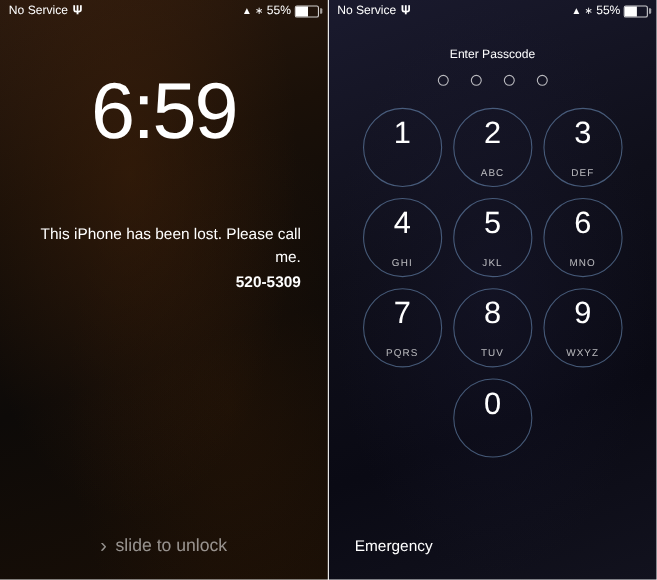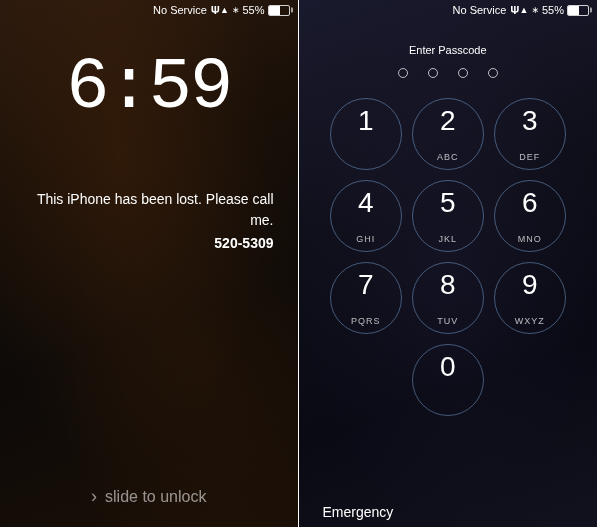--- a/index.html
+++ b/index.html
@@ -54,21 +54,21 @@
       background: radial-gradient(ellipse at 50% 50%, rgba(30,30,60,0.3) 0%, transparent 70%);
       pointer-events: none;
     }
 
     
     .status-bar {
       width: 100%;
       height: 20px;
       display: flex;
       align-items: center;
-      justify-content: flex-end;
+      justify-content: space-between;
       padding: 0 8px;
       font-size: 11px;
       font-weight: 500;
       color: white;
       flex-shrink: 0;
       position: relative;
       z-index: 2;
     }
 
     .status-left {
@@ -111,25 +111,24 @@
       width: 55%;
       background: white;
       border-radius: 1px 0 0 1px;
     }
 
     
     .time-display {
       font-size: 72px;
       font-weight: 200;
       color: white;
-      margin-top: 27px;
+      margin-top: 40px;
       letter-spacing: -2px;
       position: relative;
       z-index: 2;
-      font-family: Liberation Mono, monospace;
     }
 
     .date-display {
       font-size: 16px;
       font-weight: 300;
       color: rgba(255,255,255,0.9);
       margin-top: 4px;
       position: relative;
       z-index: 2;
     }
@@ -239,21 +238,21 @@
       font-size: 9px;
       font-weight: 500;
       color: rgba(255,255,255,0.7);
       letter-spacing: 1px;
       margin-top: 17px;
     }
 
     
     .bottom-buttons {
       position: absolute;
-      bottom: 1px;
+      bottom: 17px;
       left: 0;
       right: 0;
       display: flex;
       justify-content: space-between;
       padding: 0 16px;
       z-index: 2;
       align-items: center;
     }
 
     .bottom-btn {

